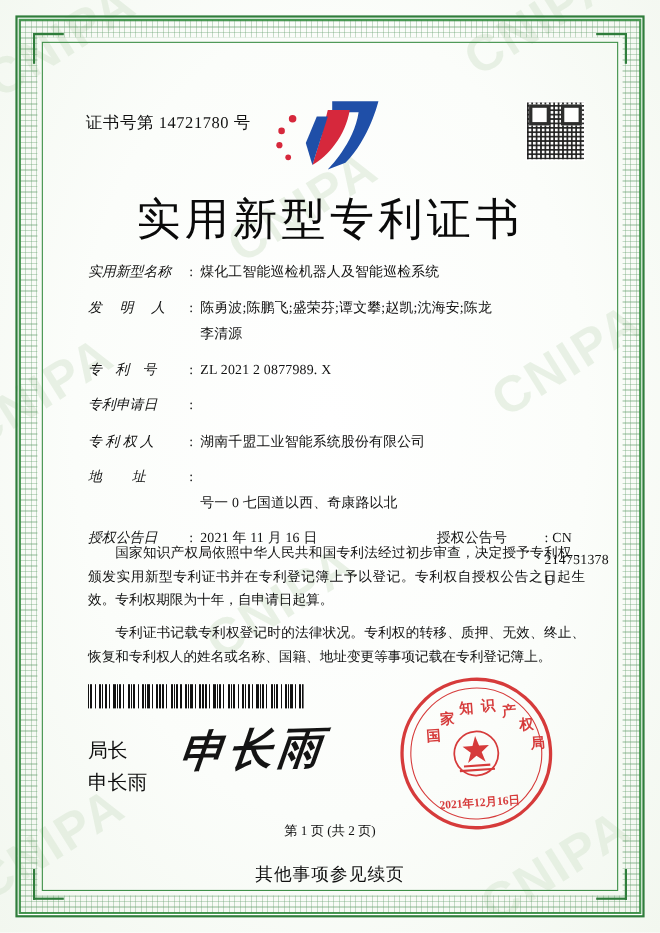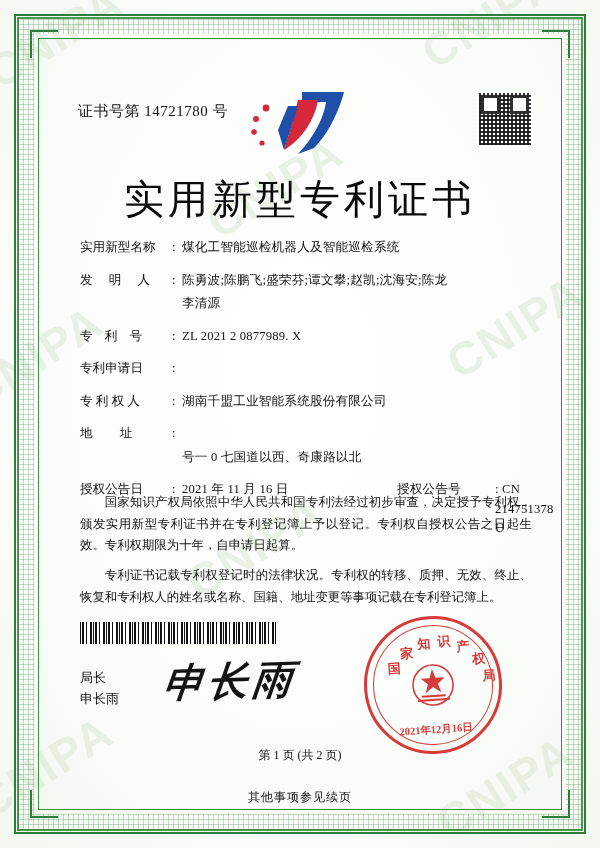--- a/index.html
+++ b/index.html
@@ -150,20 +150,21 @@
     margin-bottom: 13px;
     font-size: 12.6px;
     color: #111;
     line-height: 1.55;
   }
   .label {
     width: 92px;
     flex: 0 0 92px;
     letter-spacing: 0;
     white-space: nowrap;
+    font-style: italic;
   }
   .label.sp1 { letter-spacing: 6.5px; }
   .label.sp2 { letter-spacing: 12px; }
   .label.sp3 { letter-spacing: 4.5px; }
   .colon { flex: 0 0 10px; }
   .value {
     flex: 1 1 auto;
     letter-spacing: .2px;
   }
   .row.tight { margin-bottom: 4px; }
@@ -199,21 +200,21 @@
     height: 22px;
     background-image: repeating-linear-gradient(90deg,
       #111 0 1px, #fff 1px 2px, #111 2px 4px, #fff 4px 6px,
       #111 6px 7px, #fff 7px 10px, #111 10px 12px, #fff 12px 13px);
   }
 
   .sign-block {
     position: absolute;
     left: 24px;
     top: 612px;
-    font-size: 13px;
+    font-size: 18px;
     color: #111;
     line-height: 1.6;
   }
   .signature {
     position: absolute;
     left: 108px;
     top: 598px;
     font-family: "DejaVu Serif", serif;
     font-size: 40px;
     font-weight: bold;
@@ -280,21 +281,21 @@
     bottom: 36px;
     text-align: center;
     font-size: 12px;
     color: #111;
   }
   .footer-note {
     position: absolute;
     left: 0; right: 0;
     bottom: -6px;
     text-align: center;
-    font-size: 12px;
+    font-size: 16px;
     color: #111;
     letter-spacing: 1px;
   }
 </style>
 </head>
 <body>
 
 <div class="page">
 
   <div class="wm-layer">

